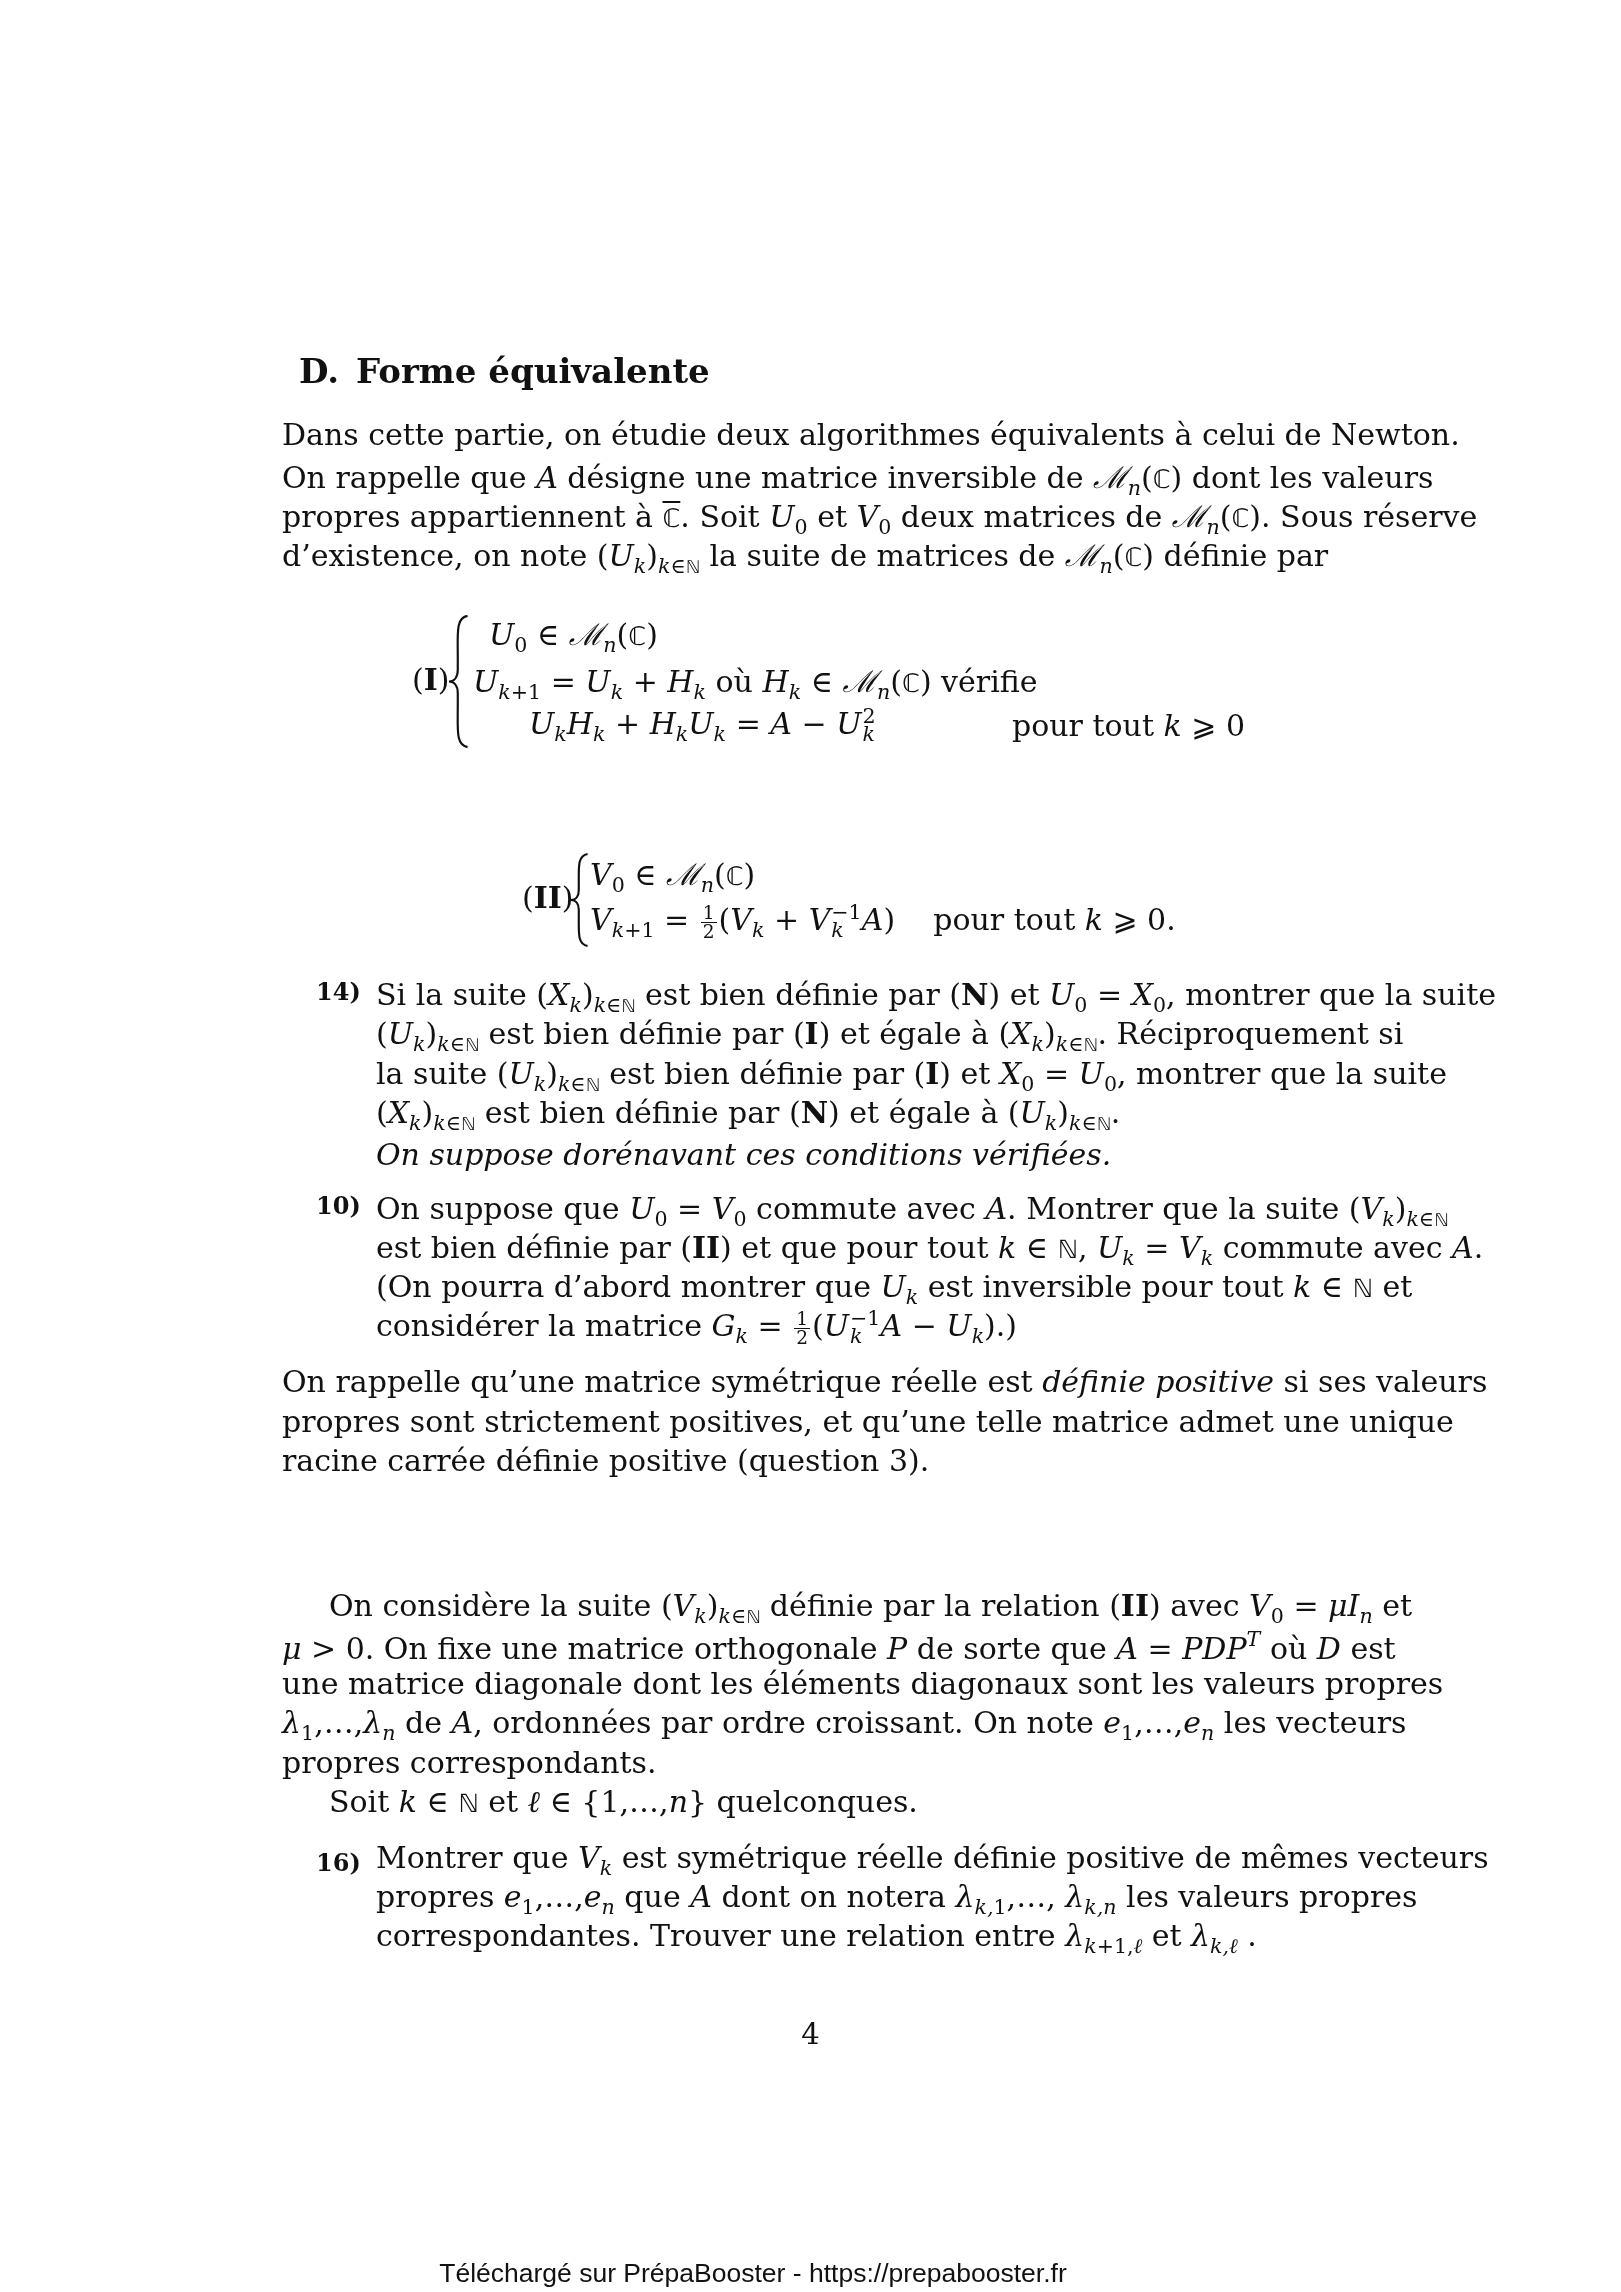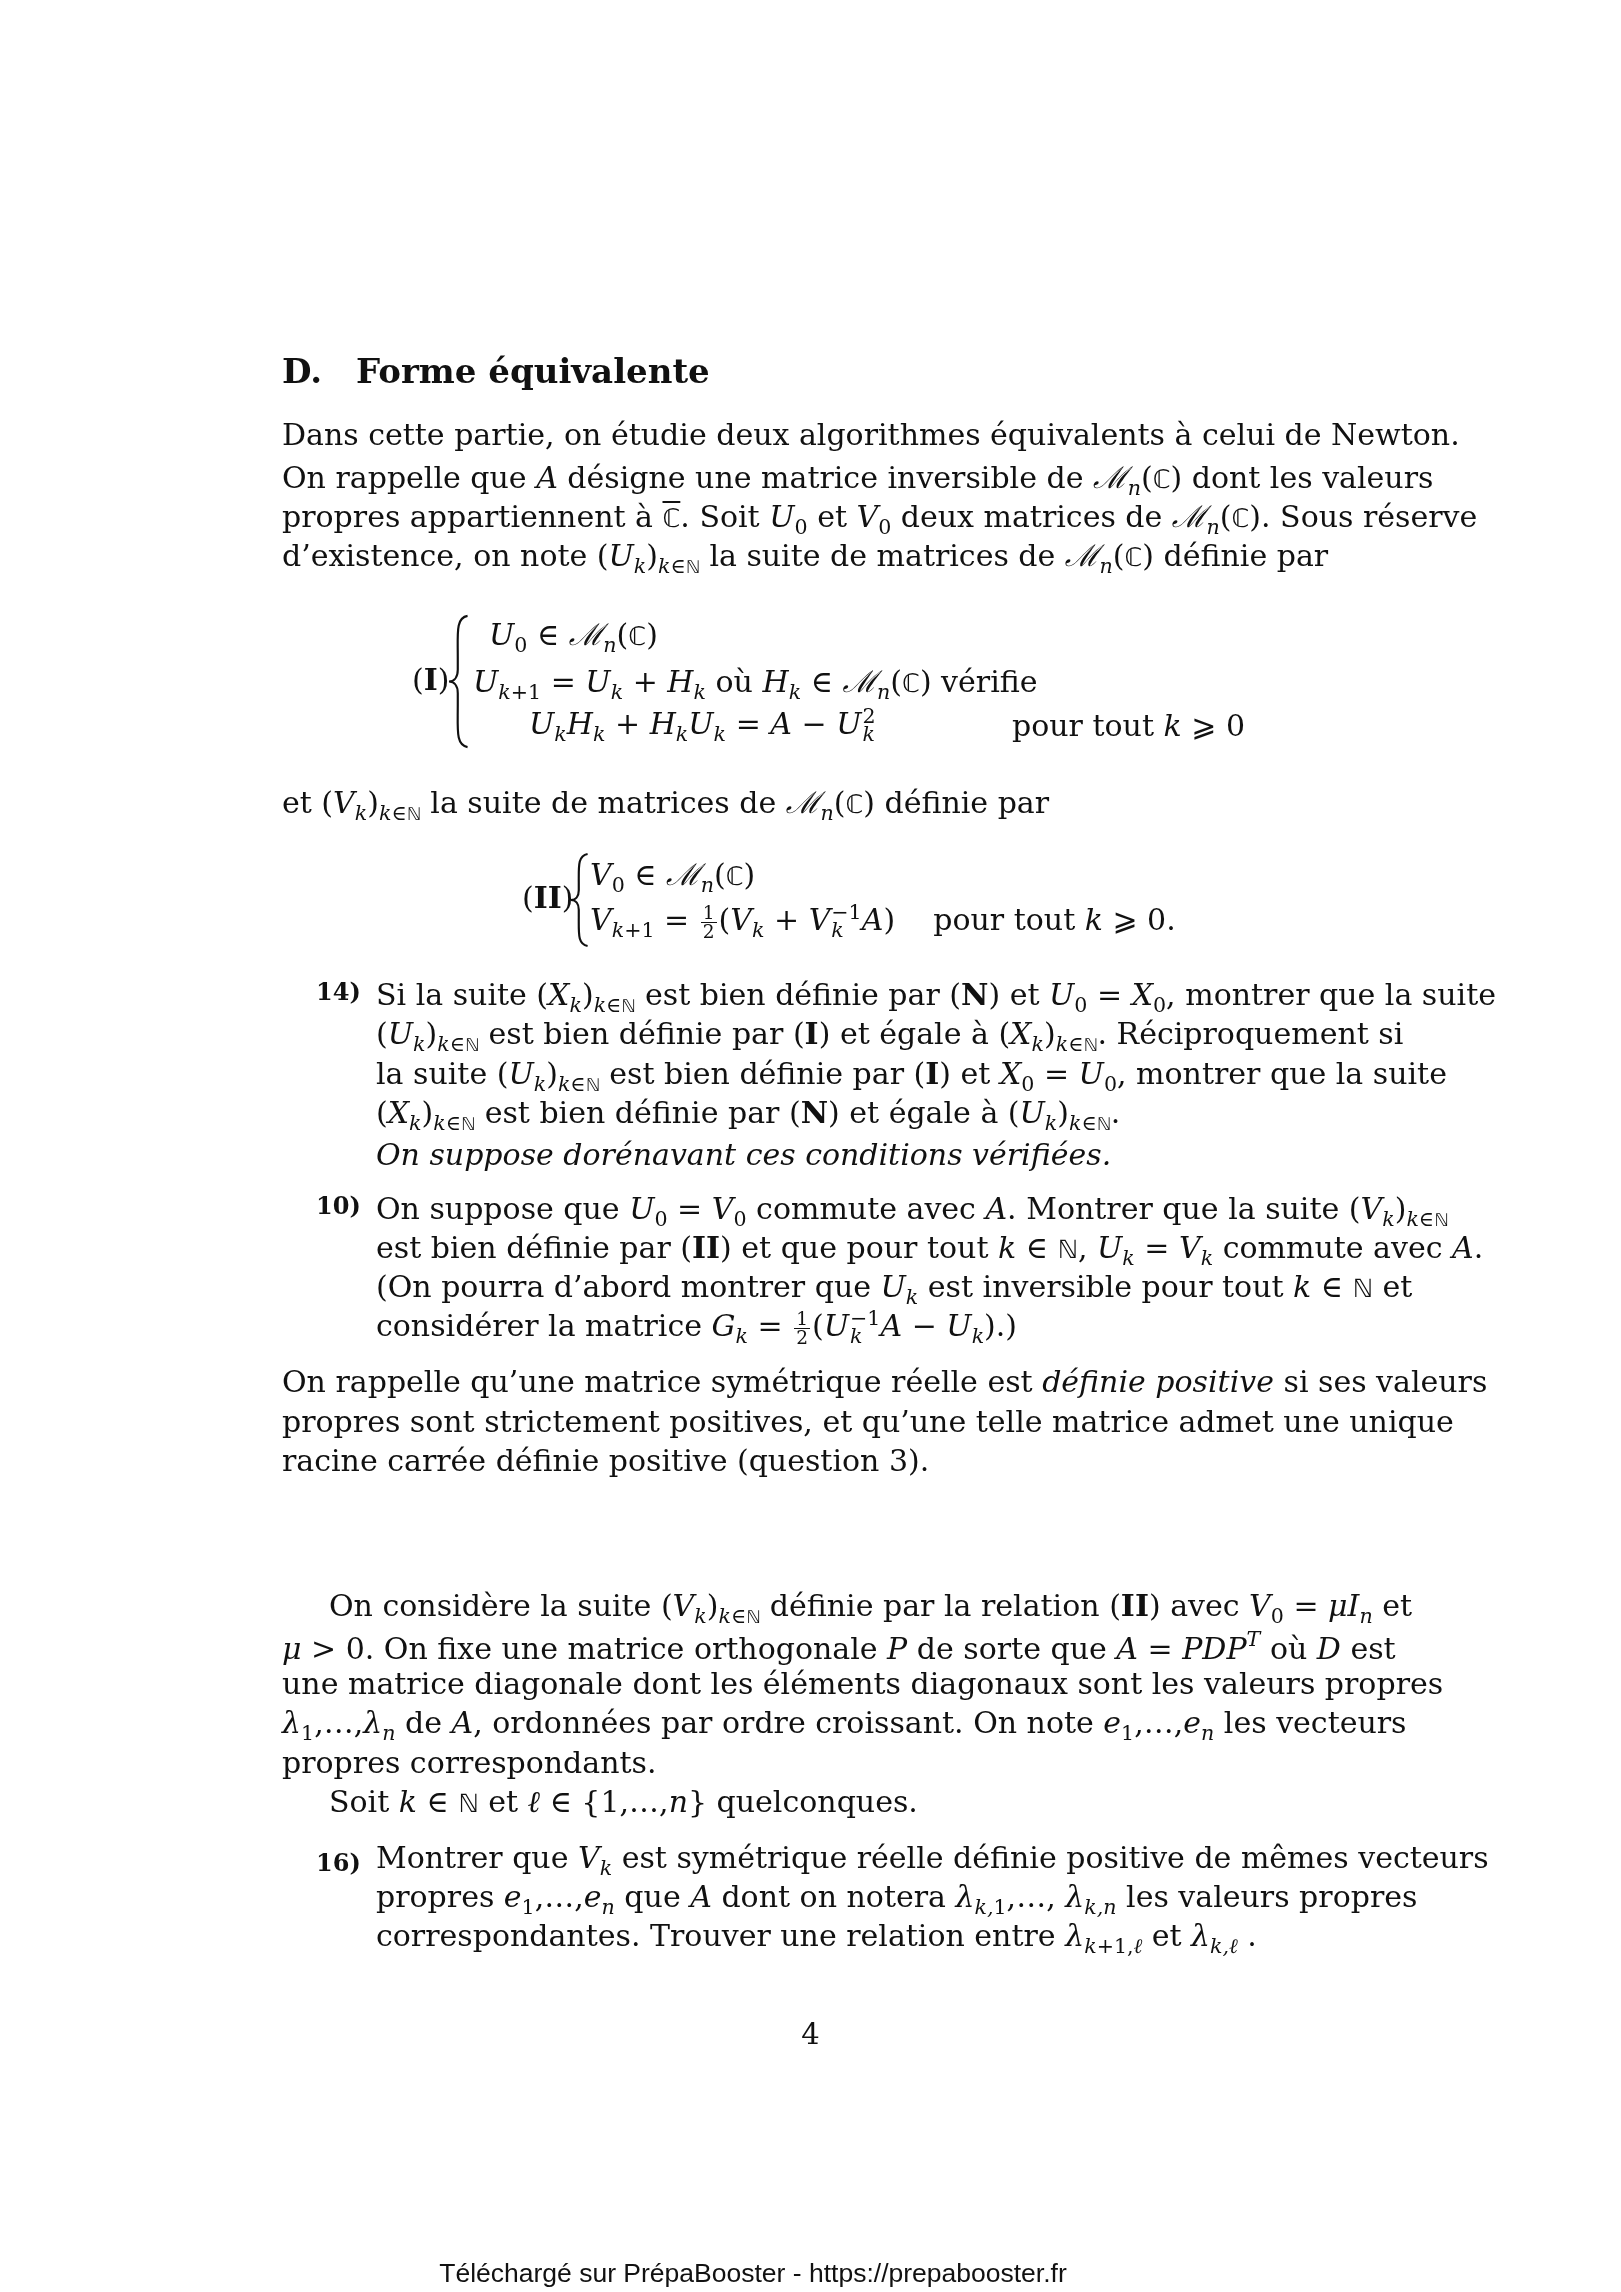--- a/index.html
+++ b/index.html
@@ -17,21 +17,21 @@
   .subn { font-size: 20.6px; vertical-align: -6.9px; font-style: normal; }
   .sup { font-size: 20.6px; vertical-align: 12.7px; }
   .script { font-family: "DejaVu Serif", serif; font-style: italic; }
   .bb { font-family: "DejaVu Sans", sans-serif; font-size: 25.5px; }
   b { font-weight: bold; }
   .frac { display: inline-block; vertical-align: middle; text-align: center; font-size: 18.6px; line-height: 17.6px; margin: 0 2px; }
   .frac span { display: block; }
   .frac .num { border-bottom: 1.5px solid #111; padding: 0 2px; }
   .subsup { display: inline-block; vertical-align: middle; line-height: 17.6px; font-size: 20.6px; margin-left: 1px; }
   .subsup span { display: block; }
-  .heading { position: absolute; left: 282px; top: 351px; font-size: 34px; font-weight: bold; font-family: "DejaVu Serif", serif; }
+  .heading { position: absolute; left: 282px; top: 351px; font-size: 34px; font-weight: bold; font-family: "DejaVu Serif", serif; text-align: center; }
   .heading .num { display: inline-block; width: 74px; }
   .qnum { position: absolute; left: 316px; font-weight: bold; font-size: 24px; }
   .qline { position: absolute; left: 376px; width: 974px; white-space: nowrap; font-size: 30px; }
   .footer { position: absolute; top: 2258px; left: 0; width: 1506px; text-align: center; font-family: "Liberation Sans", sans-serif; font-size: 26.5px; color: #111; }
   .pagenum { position: absolute; top: 2017px; left: 0; width: 1621px; text-align: center; font-size: 29px; }
 </style>
 </head>
 <body>
 
 <div class="page">
@@ -51,21 +51,20 @@
     <div class="abs" style="left:412px; top:662px; font-size:30px;">(<b>I</b>)</div>
     <svg class="abs" style="left:446px; top:613px;" width="25.5" height="137" viewBox="0 0 26 140">
       <path d="M22 3 C10 5, 12 20, 12 45 L12 58 C12 66, 8 70, 3 70 C8 70, 12 74, 12 82 L12 95 C12 120, 10 135, 22 137" fill="none" stroke="#111" stroke-width="2.2"></path>
     </svg>
     <div class="abs" style="left:489px; top:613px; font-size:30px; white-space:nowrap;"><i>U</i><span class="subn">0</span> ∈ <span class="script">ℳ</span><span class="sub">n</span>(<span class="bb">ℂ</span>)</div>
     <div class="abs" style="left:473px; top:660px; font-size:30px; white-space:nowrap;"><i>U</i><span class="sub">k</span><span class="subn">+1</span> = <i>U</i><span class="sub">k</span> + <i>H</i><span class="sub">k</span> où <i>H</i><span class="sub">k</span> ∈ <span class="script">ℳ</span><span class="sub">n</span>(<span class="bb">ℂ</span>) vérifie</div>
     <div class="abs" style="left:529px; top:706px; font-size:30px; white-space:nowrap;"><i>U</i><span class="sub">k</span><i>H</i><span class="sub">k</span> + <i>H</i><span class="sub">k</span><i>U</i><span class="sub">k</span> = <i>A</i> − <i>U</i><span class="subsup"><span>2</span><span><i>k</i></span></span></div>
     <div class="abs" style="left:1012px; top:708px; font-size:30px; white-space:nowrap;">pour tout <i>k</i> ⩾ 0</div>
   </div>
 
-  <div class="line" style="top:781px;">et (<i>V</i><span class="sub">k</span>)<span class="sub">k∈</span><span class="bb" style="font-size:17.6px;vertical-align:-6.9px;">ℕ</span> la suite de matrices de <span class="script">ℳ</span><span class="sub">n</span>(<span class="bb">ℂ</span>) définie par</div>
 
   <div>
     <div class="abs" style="left:522px; top:880px; font-size:30px;">(<b>II</b>)</div>
     <svg class="abs" style="left:568px; top:851px;" width="23.5" height="98" viewBox="0 0 24 100">
       <path d="M20 3 C10 5, 11 15, 11 32 L11 40 C11 46, 8 50, 3 50 C8 50, 11 54, 11 60 L11 68 C11 85, 10 95, 20 97" fill="none" stroke="#111" stroke-width="2.2"></path>
     </svg>
     <div class="abs" style="left:590px; top:853px; font-size:30px; white-space:nowrap;"><i>V</i><span class="subn">0</span> ∈ <span class="script">ℳ</span><span class="sub">n</span>(<span class="bb">ℂ</span>)</div>
     <div class="abs" style="left:590px; top:902px; font-size:30px; white-space:nowrap;"><i>V</i><span class="sub">k</span><span class="subn">+1</span> = <span class="frac"><span class="num">1</span><span>2</span></span>(<i>V</i><span class="sub">k</span> + <i>V</i><span class="subsup"><span>−1</span><span><i>k</i></span></span><i>A</i>)&nbsp;&nbsp;&nbsp; pour tout <i>k</i> ⩾ 0.</div>
   </div>
 

